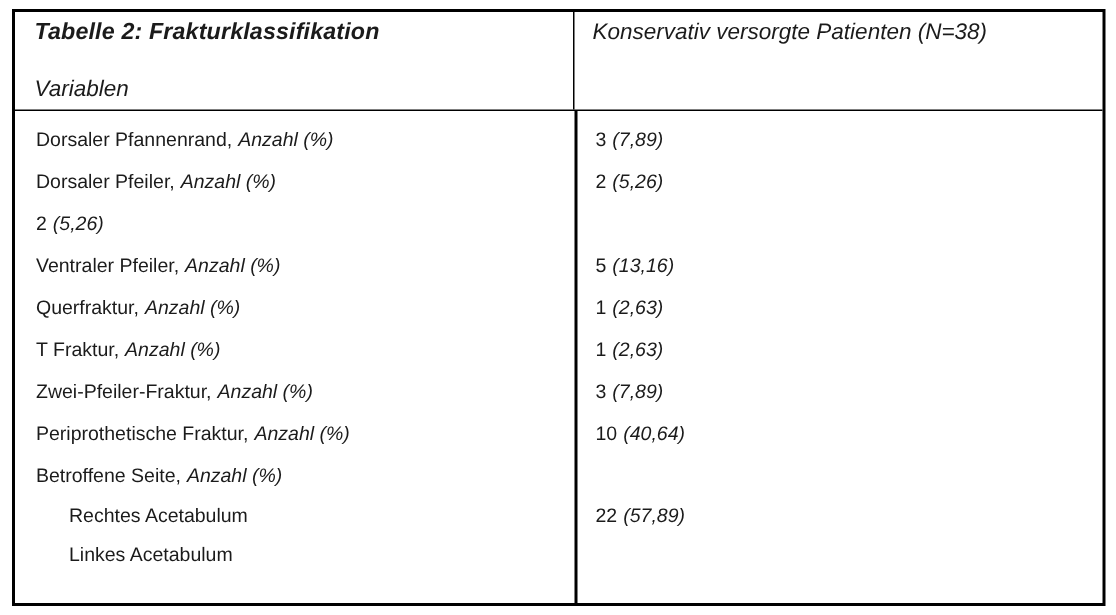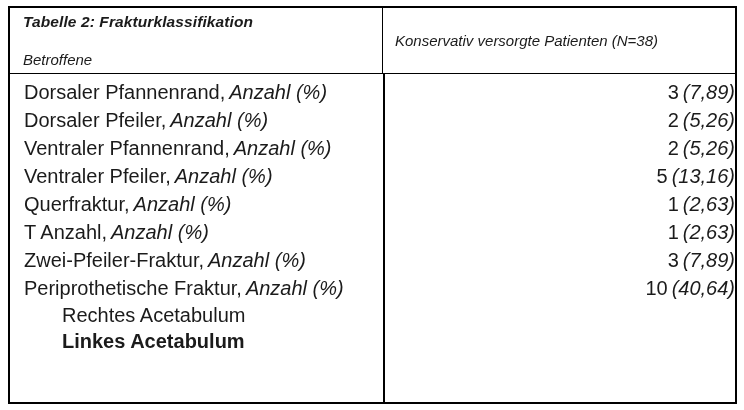--- a/index.html
+++ b/index.html
@@ -35,21 +35,21 @@
     border-right: 1.5px solid #000;
     padding: 5px 10px 5px 13px;
     display: flex;
     flex-direction: column;
     justify-content: space-between;
   }
   .thead-right {
     flex: 1;
     padding: 5px 10px 5px 12px;
     display: flex;
-    align-items: center;
+    align-items: flex-start;
   }
   .tbl-title {
     font-size: 15.5px;
     font-weight: 700;
     font-style: italic;
     letter-spacing: 0.1px;
   }
   .col-hdr {
     font-size: 15px;
     font-style: italic;
@@ -64,49 +64,48 @@
     position: absolute;
     left: 373px; top: 0; bottom: 0;
     width: 1.5px;
     background: #000;
   }
   .rows { padding-top: 4px; }
   .row {
     display: flex;
     height: 28px;
     align-items: center;
-    font-size: 20px;
+    font-size: 13px;
   }
   .row.h-sub1 { height: 27px; }
-  .row.h-sub2 { height: 24px; font-weight: bold; }
+  .row.h-sub2 { height: 24px; }
   .cell-label {
     width: 373px;
     flex: none;
     padding-left: 14px;
     white-space: nowrap;
   }
-  .cell-label.sub { padding-left: 52px; }
+  .cell-label.sub { padding-left: 36px; }
   .cell-value {
     flex: 1;
     padding-left: 14px;
     white-space: nowrap;
-    text-align: right;
   }
   .sfx { margin-left: 4px; font-style: italic; }
 </style>
 </head>
 <body>
 
 <div class="page">
   <div class="table">
 
     <div class="thead">
       <div class="thead-left">
         <div class="tbl-title">Tabelle 2: Frakturklassifikation</div>
-        <div class="col-hdr">Betroffene</div>
+        <div class="col-hdr">Variablen</div>
       </div>
       <div class="thead-right">
         <div class="col-hdr">Konservativ versorgte Patienten (N=38)</div>
       </div>
     </div>
 
     <div class="tbody">
       <div class="v-divider"></div>
       <div class="rows">
 
@@ -114,53 +113,57 @@
           <div class="cell-label"><span>Dorsaler Pfannenrand,</span><span class="sfx">Anzahl (%)</span></div>
           <div class="cell-value"><span>3</span><span class="sfx">(7,89)</span></div>
         </div>
 
         <div class="row">
           <div class="cell-label"><span>Dorsaler Pfeiler,</span><span class="sfx">Anzahl (%)</span></div>
           <div class="cell-value"><span>2</span><span class="sfx">(5,26)</span></div>
         </div>
 
         <div class="row">
-          <div class="cell-label"><span>Ventraler Pfannenrand,</span><span class="sfx">Anzahl (%)</span></div>
           <div class="cell-value"><span>2</span><span class="sfx">(5,26)</span></div>
         </div>
 
         <div class="row">
           <div class="cell-label"><span>Ventraler Pfeiler,</span><span class="sfx">Anzahl (%)</span></div>
           <div class="cell-value"><span>5</span><span class="sfx">(13,16)</span></div>
         </div>
 
         <div class="row">
           <div class="cell-label"><span>Querfraktur,</span><span class="sfx">Anzahl (%)</span></div>
           <div class="cell-value"><span>1</span><span class="sfx">(2,63)</span></div>
         </div>
 
         <div class="row">
-          <div class="cell-label"><span>T Anzahl,</span><span class="sfx">Anzahl (%)</span></div>
+          <div class="cell-label"><span>T Fraktur,</span><span class="sfx">Anzahl (%)</span></div>
           <div class="cell-value"><span>1</span><span class="sfx">(2,63)</span></div>
         </div>
 
 
         <div class="row">
           <div class="cell-label"><span>Zwei-Pfeiler-Fraktur,</span><span class="sfx">Anzahl (%)</span></div>
           <div class="cell-value"><span>3</span><span class="sfx">(7,89)</span></div>
         </div>
 
         <div class="row">
           <div class="cell-label"><span>Periprothetische Fraktur,</span><span class="sfx">Anzahl (%)</span></div>
           <div class="cell-value"><span>10</span><span class="sfx">(40,64)</span></div>
         </div>
 
+        <div class="row">
+          <div class="cell-label"><span>Betroffene Seite,</span><span class="sfx">Anzahl (%)</span></div>
+          <div class="cell-value"><span></span><span class="sfx"></span></div>
+        </div>
 
         <div class="row h-sub1">
           <div class="cell-label sub"><span>Rechtes Acetabulum</span></div>
+          <div class="cell-value"><span>22</span><span class="sfx">(57,89)</span></div>
         </div>
 
         <div class="row h-sub2">
           <div class="cell-label sub"><span>Linkes Acetabulum</span></div>
         </div>
 
       </div>
     </div>
   </div>
 </div>

